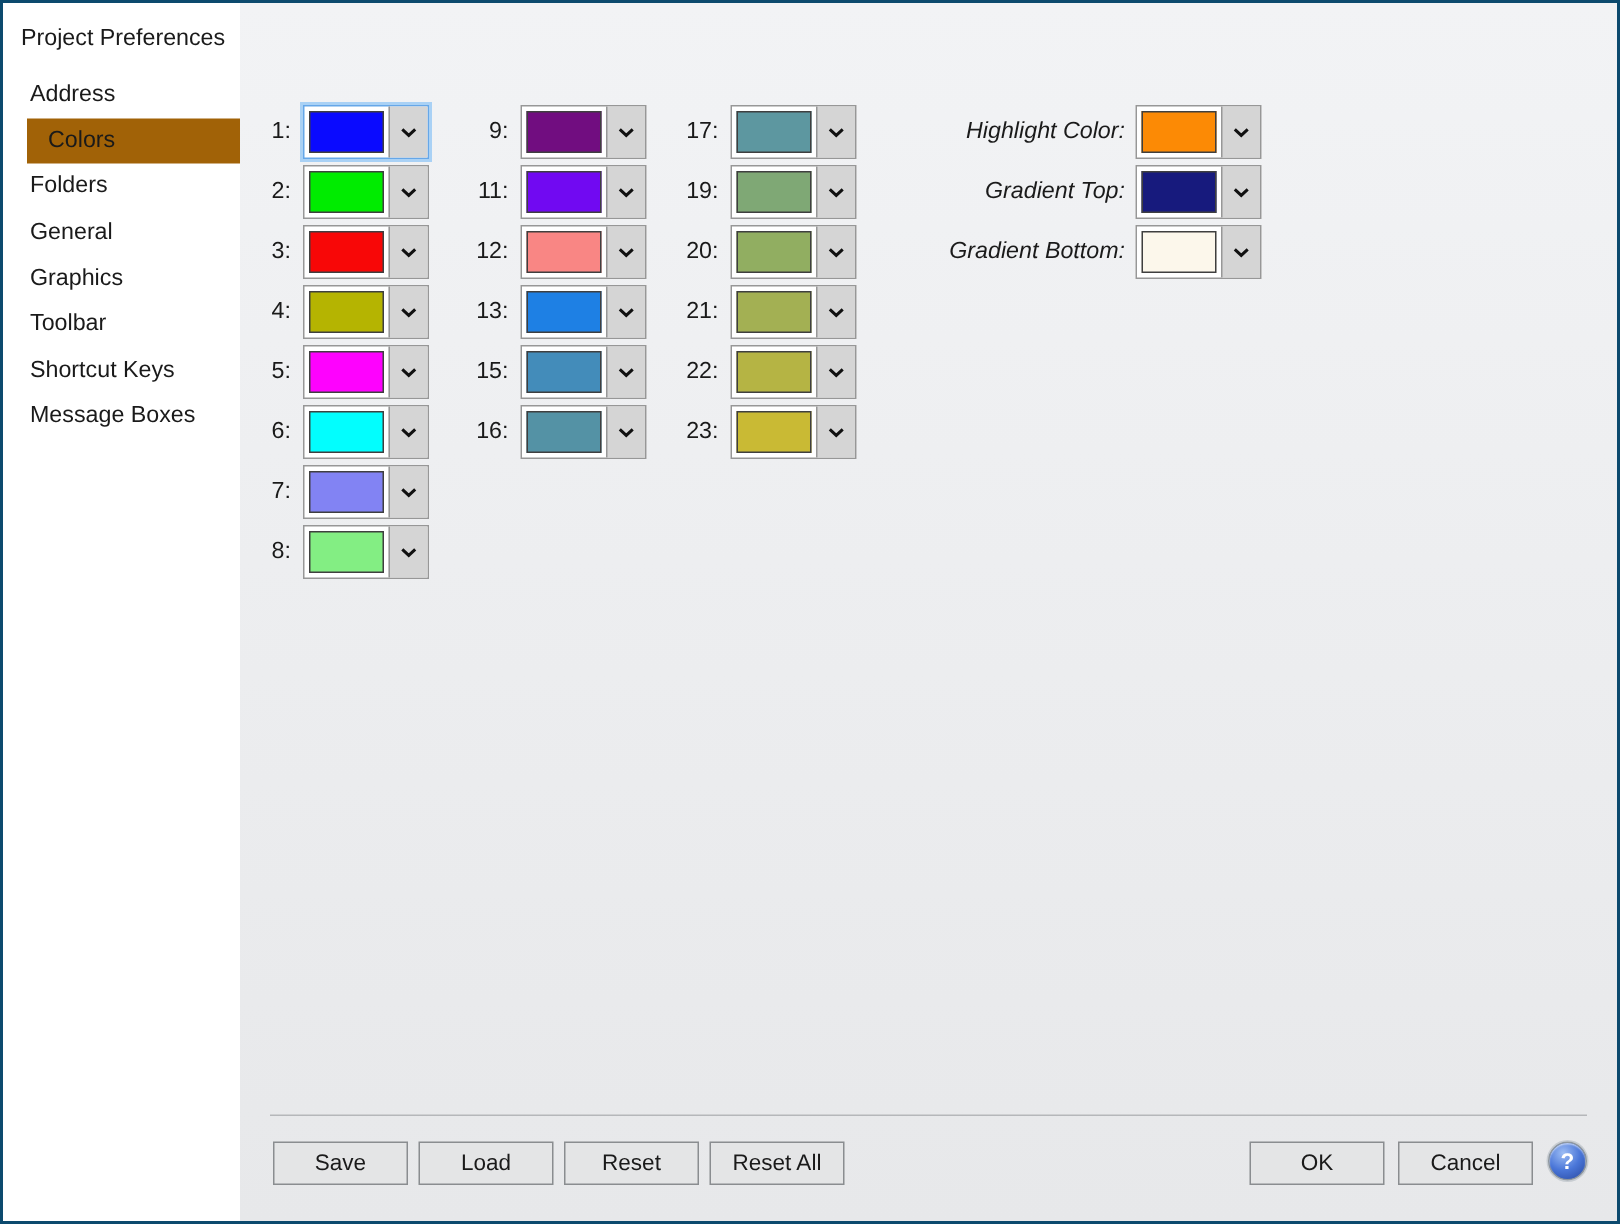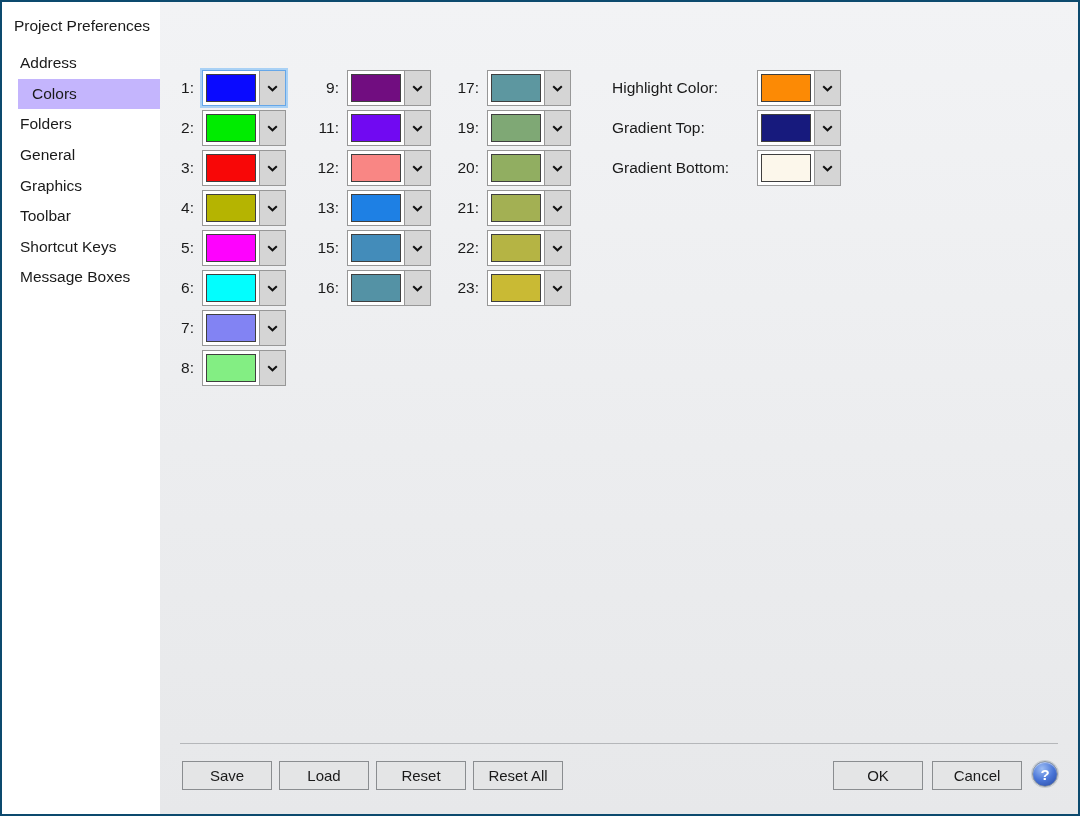--- a/index.html
+++ b/index.html
@@ -16,34 +16,34 @@
   }
   
   .sidebar{width:158px;background:#fff;flex-shrink:0;padding-top:13px;}
   .sidebar-title{font-size:15.5px;padding-left:12px;line-height:22px;white-space:nowrap;}
   .nav{margin-top:11px;text-align:center;}
   .nav-item{
     height:30.6px;display:flex;align-items:center;
     padding-left:14px;margin-left:4px;
     font-size:15.5px;cursor:default;white-space:nowrap;
   }
-  .nav-item.selected{background:#c4b5fd;margin-left:16px;}
+  .nav-item.selected{background:#a16207;margin-left:16px;}
   
   .main{
     flex:1;position:relative;
     background:linear-gradient(180deg,#F2F3F5 0%,#ECEDEF 55%,#E7E8EA 100%);
   }
   .col{position:absolute;top:66px;display:flex;flex-direction:column;}
   .col-1{left:4px;}
   .col-2{left:149px;}
   .col-3{left:289px;}
   .col-named{left:452px;}
   .row{height:40px;display:flex;align-items:center;}
   .num-label{width:30px;text-align:right;margin-right:8px;font-size:15.5px;}
-  .named-label{width:138px;text-align:left;margin-right:7px;font-size:15.5px;white-space:nowrap;}
+  .named-label{width:138px;text-align:right;margin-right:7px;font-size:15.5px;white-space:nowrap;font-style:italic;}
   
   .combo{
     width:84px;height:36px;background:#fff;
     border:1px solid #979797;display:flex;flex-shrink:0;
   }
   .combo.focused{border-color:#66A7E8;box-shadow:0 0 0 2px #A9D1F5;}
   .swatch-area{flex:1;padding:3px;display:block;}
   .swatch{display:block;width:100%;height:100%;border:1px solid #3F3F3F;}
   .combo-btn{
     width:26px;background:#D5D5D5;border-left:1px solid #979797;

